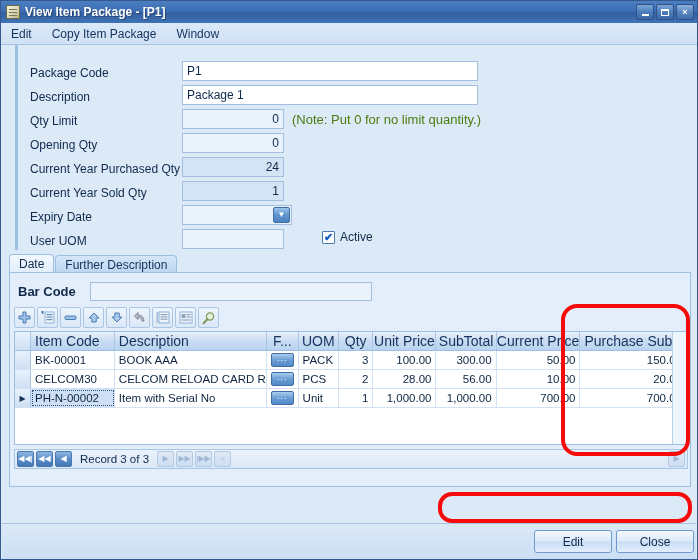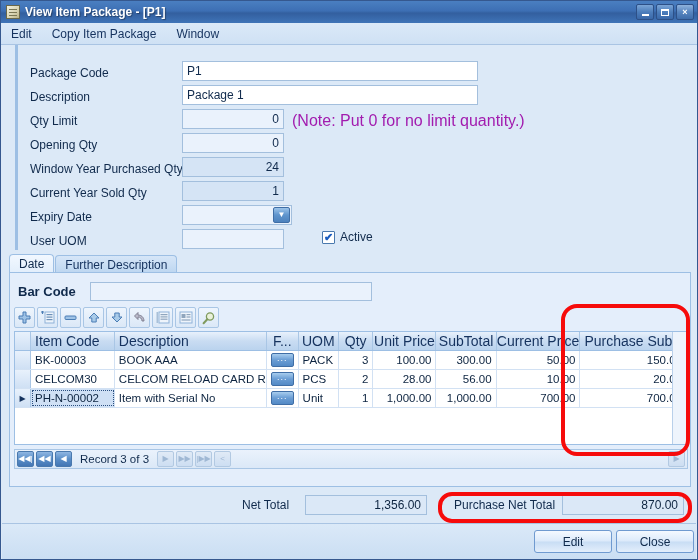--- a/index.html
+++ b/index.html
@@ -76,21 +76,21 @@
   .flabel { color: #102a4c; font-size: 12px; }
   .finput {
     border: 1px solid #a3bfdd; background: #ffffff;
     height: 20px; font-size: 12px; color: #102a4c;
     padding: 0 4px; display: flex; align-items: center;
     font-family: "Liberation Sans", sans-serif;
   }
   .finput.ro { background: #d5e4f5; }
   .finput.empty { background: #eaf2fc; }
   .finput.num { justify-content: flex-end; }
-  .note { color: #a21caf; font-size: 16px; }
+  .note { color: #4d7c0f; font-size: 13px; }
   .combo {
     border: 1px solid #a3bfdd; background: #eaf2fc;
     height: 20px; width: 110px; position: relative;
   }
   .combo-btn {
     position: absolute; right: 1px; top: 1px; width: 17px; height: 16px;
     background: linear-gradient(to bottom, #9cc4ea 0%, #5e94cd 50%, #4d82bd 100%);
     border: 1px solid #3f6ea6; border-radius: 2px;
     display: flex; align-items: center; justify-content: center;
     color: #fff; font-size: 8px; line-height: 1;
@@ -297,21 +297,21 @@
     </div>
     <div class="finput num empty" style="position:absolute; left:164px; top:64px; width:102px;">0</div>
     <div class="note" style="position:absolute; left:274px; top:67px;">(Note: Put 0 for no limit quantity.)</div>
 
     <div class="frow" style="left:12px; top:90px;">
       <span class="flabel">Opening Qty</span>
     </div>
     <div class="finput num empty" style="position:absolute; left:164px; top:88px; width:102px;">0</div>
 
     <div class="frow" style="left:12px; top:114px;">
-      <span class="flabel">Window Year Purchased Qty</span>
+      <span class="flabel">Current Year Purchased Qty</span>
     </div>
     <div class="finput num ro" style="position:absolute; left:164px; top:112px; width:102px;">24</div>
 
     <div class="frow" style="left:12px; top:138px;">
       <span class="flabel">Current Year Sold Qty</span>
     </div>
     <div class="finput num ro" style="position:absolute; left:164px; top:136px; width:102px;">1</div>
 
     <div class="frow" style="left:12px; top:162px;">
       <span class="flabel">Expiry Date</span>
@@ -421,21 +421,21 @@
         <div class="gh ctr" style="width:42px;">UOM</div>
         <div class="gh ctr" style="width:36px;">Qty</div>
         <div class="gh ctr" style="width:66px;">Unit Price</div>
         <div class="gh ctr" style="width:63px;">SubTotal</div>
         <div class="gh ctr" style="width:88px;">Current Price</div>
         <div class="gh" style="width:112px;">Purchase Sub Total</div>
       </div>
 
       <div class="grid-row">
         <div class="rowsel"></div>
-        <div class="gc" style="width:88px;">BK-00003</div>
+        <div class="gc" style="width:88px;">BK-00001</div>
         <div class="gc" style="width:160px;">BOOK AAA</div>
         <div class="gc ctr" style="width:33px;">
           <div class="dots-btn">...</div>
         </div>
         <div class="gc" style="width:42px;">PACK</div>
         <div class="gc num" style="width:36px;">3</div>
         <div class="gc num" style="width:66px;">100.00</div>
         <div class="gc num" style="width:63px;">300.00</div>
         <div class="gc num" style="width:88px;">50.00</div>
         <div class="gc num" style="width:112px;">150.00</div>
@@ -482,26 +482,20 @@
       <div class="navbtn">◀</div>
       <div class="rectext">Record 3 of 3</div>
       <div class="navbtn dis">▶</div>
       <div class="navbtn dis">▶▶</div>
       <div class="navbtn dis">|▶▶</div>
       <div class="navbtn dis">&lt;</div>
       <div class="navbtn dis recnav-right">▶</div>
     </div>
   </div>
 
-  <div class="totals">
-    <div class="tot-label" style="position:absolute; left:240px; top:7px;">Net Total</div>
-    <div class="tot-input" style="position:absolute; left:303px; top:4px; width:122px;">1,356.00</div>
-    <div class="tot-label" style="position:absolute; left:452px; top:7px;">Purchase Net Total</div>
-    <div class="tot-input" style="position:absolute; left:560px; top:4px; width:122px;">870.00</div>
-  </div>
 
   <div class="btnbar">
     <div class="btn" style="left:532px;">Edit</div>
     <div class="btn" style="left:614px;text-align:right;">Close</div>
   </div>
 
   <div class="ann" id="ann-col"></div>
   <div class="ann" id="ann-net"></div>
 
 </div>

